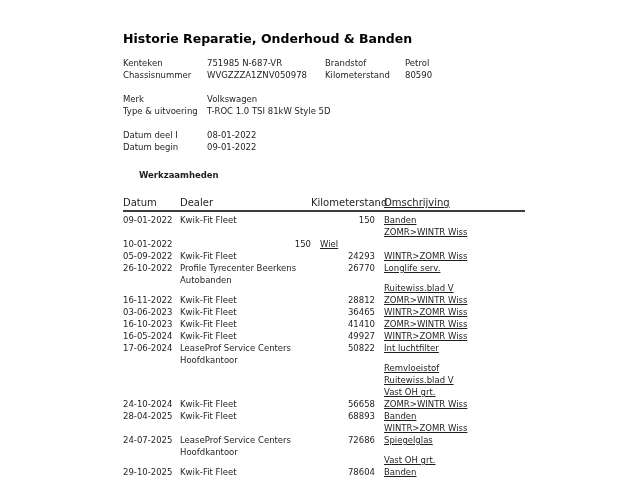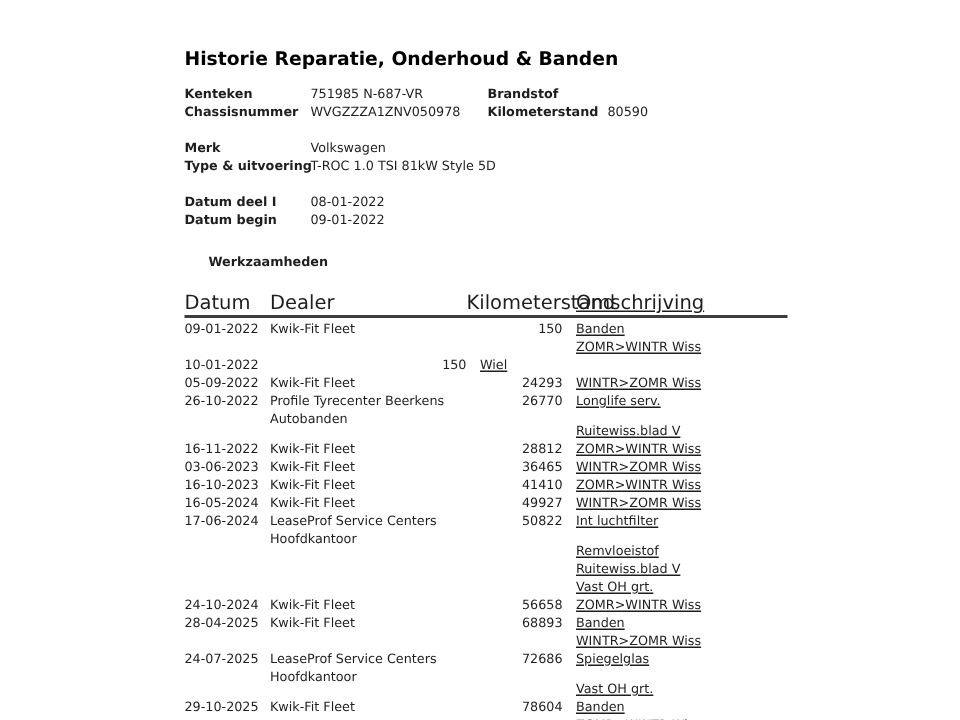--- a/index.html
+++ b/index.html
@@ -14,27 +14,27 @@
   .title {
     font-size: 12.5px; font-weight: bold; color: var(--title, #000000);
     margin: 0 0 11px 0; line-height: 15px; white-space: nowrap;
   }
   .info-block { margin: 0 0 12px 0; }
   .info-block.dates { margin-bottom: 8px; }
   .info-row {
     display: grid; grid-template-columns: 84px 118px 80px 1fr;
     font-size: 8.5px; line-height: 12px;
   }
-  .lbl { font-weight: bold; white-space: nowrap; }
+  .lbl { font-weight: normal; white-space: nowrap; }
   .val { white-space: nowrap; }
   .wide { grid-column: 2 / 5; }
   .section-title { font-size: 8.5px; font-weight: bold; line-height: 12px; margin: 16px; }
   .thead {
     display: grid; grid-template-columns: 57px 131px 64px 1fr;
-    font-size: 13px; line-height: 12px;
+    font-size: 10px; line-height: 12px;
     border-bottom: 2px solid var(--rule, #3d3d3d);
     padding-bottom: 1px;
   }
   .trow {
     display: grid; grid-template-columns: 57px 131px 64px 1fr;
     font-size: 8.5px; align-items: start;
   }
   #work-rows { padding-top: 2px; }
   .c-km { text-align: right; white-space: nowrap; }
   .c-oms { padding-left: 9px; text-decoration: underline; }
@@ -47,20 +47,21 @@
 
 <div class="page">
 
   <h1 class="title">Historie Reparatie, Onderhoud &amp; Banden</h1>
 
   <div class="info-block">
     <div class="info-row">
       <span class="lbl">Kenteken</span>
       <span class="val">751985 N-687-VR</span>
       <span class="lbl">Brandstof</span>
+      <span class="val">Petrol</span>
     </div>
     <div class="info-row">
       <span class="lbl">Chassisnummer</span>
       <span class="val">WVGZZZA1ZNV050978</span>
       <span class="lbl">Kilometerstand</span>
       <span class="val">80590</span>
     </div>
   </div>
 
   <div class="info-block">

